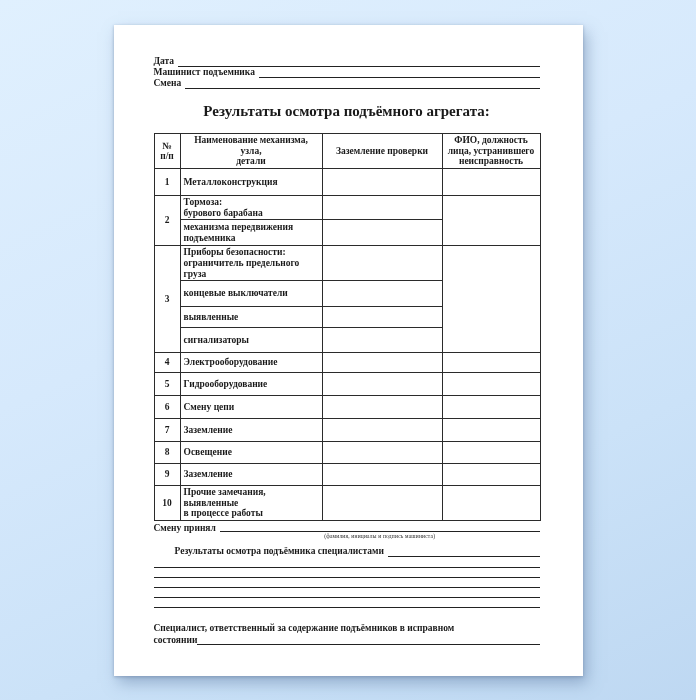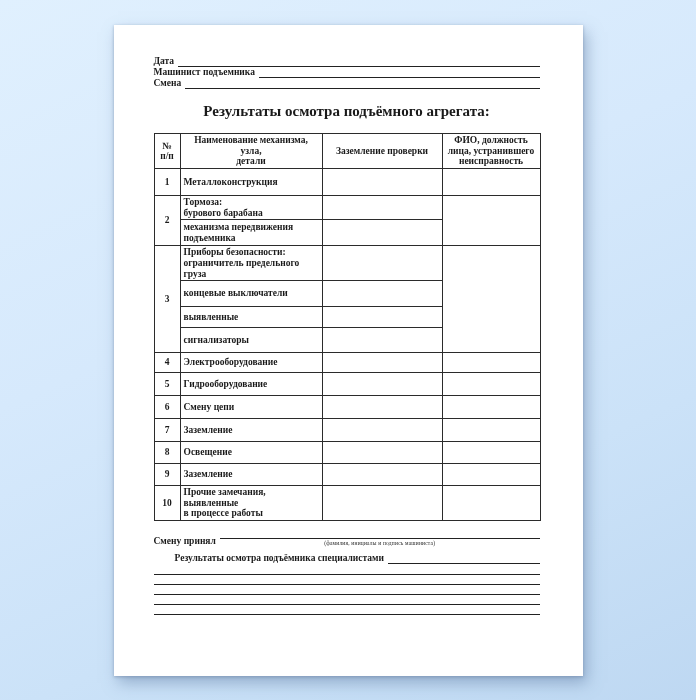--- a/index.html
+++ b/index.html
@@ -32,21 +32,21 @@
   table { width:100%; border-collapse:collapse; font-size:9.5px; line-height:1.12; table-layout:fixed; }
   th, td { border:1px solid #2b2b2b; padding:1px 3px; white-space:pre-line; overflow:hidden; }
   th { text-align:center; vertical-align:middle; padding:1px 2px; }
   td.c-num { text-align:center; vertical-align:middle; }
   td.c-name { vertical-align:middle; }
   col.w-num{width:26px;} col.w-name{width:142px;} col.w-res{width:120px;} col.w-fio{width:98px;}
   tr.h33{height:33px;} tr.h27{height:27px;} tr.h24{height:24px;} tr.h26{height:26px;}
   tr.h31{height:31px;} tr.h21{height:21px;} tr.h25{height:25px;} tr.h20{height:20px;}
   tr.h23{height:23px;} tr.h22{height:22px;}
   
-  .sig-row { display:flex; align-items:flex-end; margin-top:9px; }
+  .sig-row { display:flex; align-items:flex-start; margin-top:2px; }
   .sig-row .lbl { white-space:nowrap; line-height:1.1; }
   .sig-fill { flex:1; margin-left:4px; display:flex; flex-direction:column; }
   .sig-rule { height:9px; border-bottom:1px solid #222; }
   .sig-caption { font-weight:normal; font-size:5.5px; line-height:1.2; text-align:center; padding-top:1px; color:#2a2a2a; letter-spacing:0.2px; }
   
   .results-row { display:flex; align-items:flex-end; margin-top:7px; height:11px; }
   .results-row .lbl { white-space:nowrap;margin-left:21px; }
   
   .blank-lines { margin-top:0; }
   .blank-rule { height:10px; border-bottom:1px solid #222; }
@@ -194,15 +194,22 @@
     </div>
 
     <div class="blank-lines">
       <div class="blank-rule"></div>
       <div class="blank-rule"></div>
       <div class="blank-rule"></div>
       <div class="blank-rule"></div>
       <div class="blank-rule"></div>
     </div>
 
+    <div class="footer-para">
+      <div>Специалист, ответственный за содержание подъёмников в исправном</div>
+      <div class="footer-line2">
+        <span>состоянии</span>
+        <span class="rule"></span>
+      </div>
+    </div>
 
   </div>
 </div>
 
 </body></html>

